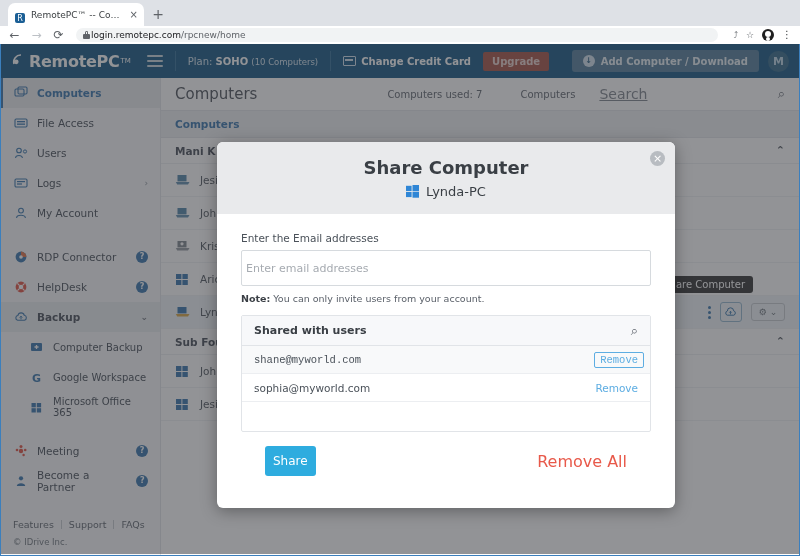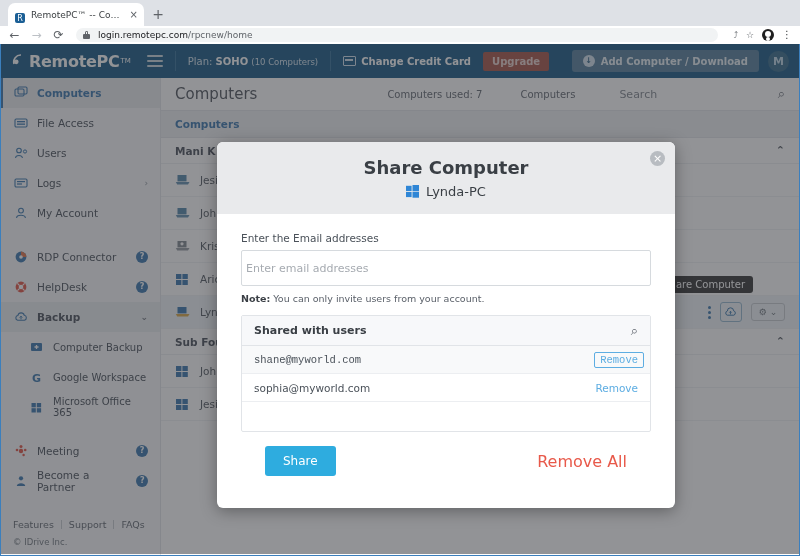--- a/index.html
+++ b/index.html
@@ -28,21 +28,21 @@
   .tab-new {
     position:absolute; left:150px; top:7px; width:16px; height:16px;
     font-size:14px; color:#5f6368; text-align:center; line-height:15px;
   }
   .toolbar { position:absolute; left:0; top:26px; width:800px; height:18px; background:#ffffff;
              display:flex; align-items:center; padding:0 8px; gap:9px; }
   .nav-btn { font-size:12px; color:#5f6368; line-height:1; width:13px; text-align:center; }
   .nav-btn.disabled { color:#bdc1c6; }
   .omnibox {
     flex:1 1 auto; height:14px; background:#f1f3f4; border-radius:8px;
-    display:flex; align-items:center; padding:0 7px; gap:8px; margin-left:2px;
+    display:flex; align-items:center; padding:0 7px; gap:1px; margin-left:2px;
   }
   .lock { width:7px; height:8px; position:relative; flex:0 0 7px; }
   .lock i { position:absolute; left:0; bottom:0; width:7px; height:5px; background:#5f6368; border-radius:1px; display:block; }
   .lock b { position:absolute; left:1.6px; top:0; width:3.8px; height:4px; border:1.1px solid #5f6368;
             border-bottom:none; border-radius:2px 2px 0 0; display:block; }
   .url { font-size:9px; color:#202124; white-space:nowrap; }
   .url .dim { color:#5f6368; }
   .omni-icons { display:flex; align-items:center; gap:8px; padding-left:6px; }
   .omni-ico { font-size:9px; color:#5f6368; line-height:1; }
   .avatar-chrome { width:12px; height:12px; border-radius:50%; background:#1f1f1f; position:relative; }
@@ -101,21 +101,21 @@
                 align-items:center; gap:7px; font-size:9.5px; color:#5a6069; }
   .side-links .vdiv { width:1px; height:9px; background:#c3c8ce; }
   .copyright { position:absolute; left:0; bottom:9px; padding:0 12px; font-size:8.5px; color:#6a7179; }
 
   
   .main { flex:1 1 auto; background:#fff; position:relative; overflow:hidden; }
   .main-head { height:32px; display:flex; align-items:center; padding:0 14px; gap:0; }
   .main-title { font-size:15px; color:#444a52; }
   .used { font-size:10px; color:#5a6069; margin-left:130px; }
   .sel-box { margin-left:38px; font-size:10px; color:#5a6069; }
-  .search-box { margin-left:44px; font-size:11px; color:#7a8089; }
+  .search-box { margin-left:24px; font-size:14px; color:#7a8089;text-decoration:underline; }
   .search-ico-main { margin-left:auto; font-size:13px; color:#5a6069; }
   .tabrow { height:28px; background:#eceef1; border-top:1px solid #e1e4e8;
             border-bottom:1px solid #e1e4e8; display:flex; align-items:center; padding:0 14px; }
   .tabrow .t { font-size:10.5px; color:#2f6fa8; font-weight:bold; }
   .grouphdr { height:26px; display:flex; align-items:center; padding:0 14px; gap:7px;
               font-size:10.5px; font-weight:bold; color:#3f4650; border-bottom:1px solid #eceef1; }
   .badge { border:1px solid #b9c0c8; border-radius:9px; padding:1px 6px; font-size:8.5px;
            font-weight:normal; color:#5a6069; }
   .caret-up { margin-left:auto; font-size:11px; color:#4a5159; }
   .comp-row { height:33px; display:flex; align-items:center; padding:0 14px; gap:9px;
@@ -158,21 +158,21 @@
                  display:flex; align-items:center; padding:0 12px; }
   .share-thead .th { font-size:11px; font-weight:bold; color:#3a3f45; }
   .search-ico-tbl { margin-left:auto; font-size:13px; color:#5a6069; }
   .share-row { height:28px; display:flex; align-items:center; padding:0 12px;
                border-bottom:1px solid #eceef1; font-size:10.5px; color:#4a5159; }
   .share-row.alt { background:#f8f9fa;font-family:Liberation Mono, monospace; }
   .share-row.empty { height:29px; border-bottom:none; }
   .remove-link { margin-left:auto; font-size:10.5px; color:#5dade2; }
   .remove-link.focus { border:1px solid #5dade2; border-radius:2px; padding:1px 5px; margin-right:-6px; }
   .modal-foot { display:flex; align-items:center; padding:14px 24px 0 24px; }
-  .btn-share { background:#2eacdf; color:#fff; font-size:12px; padding:8px 18px; border-radius:3px; }
+  .btn-share { background:#2eacdf; color:#fff; font-size:12px; padding:8px 8px; border-radius:3px; }
   .remove-all { margin-left:auto; font-size:16px; color:#e8594a; }
 </style>
 </head>
 <body>
 <div id="root">
 
 <div class="browser-chrome">
   <div class="tabstrip">
     <div class="tab">
       <span class="tab-favicon">

